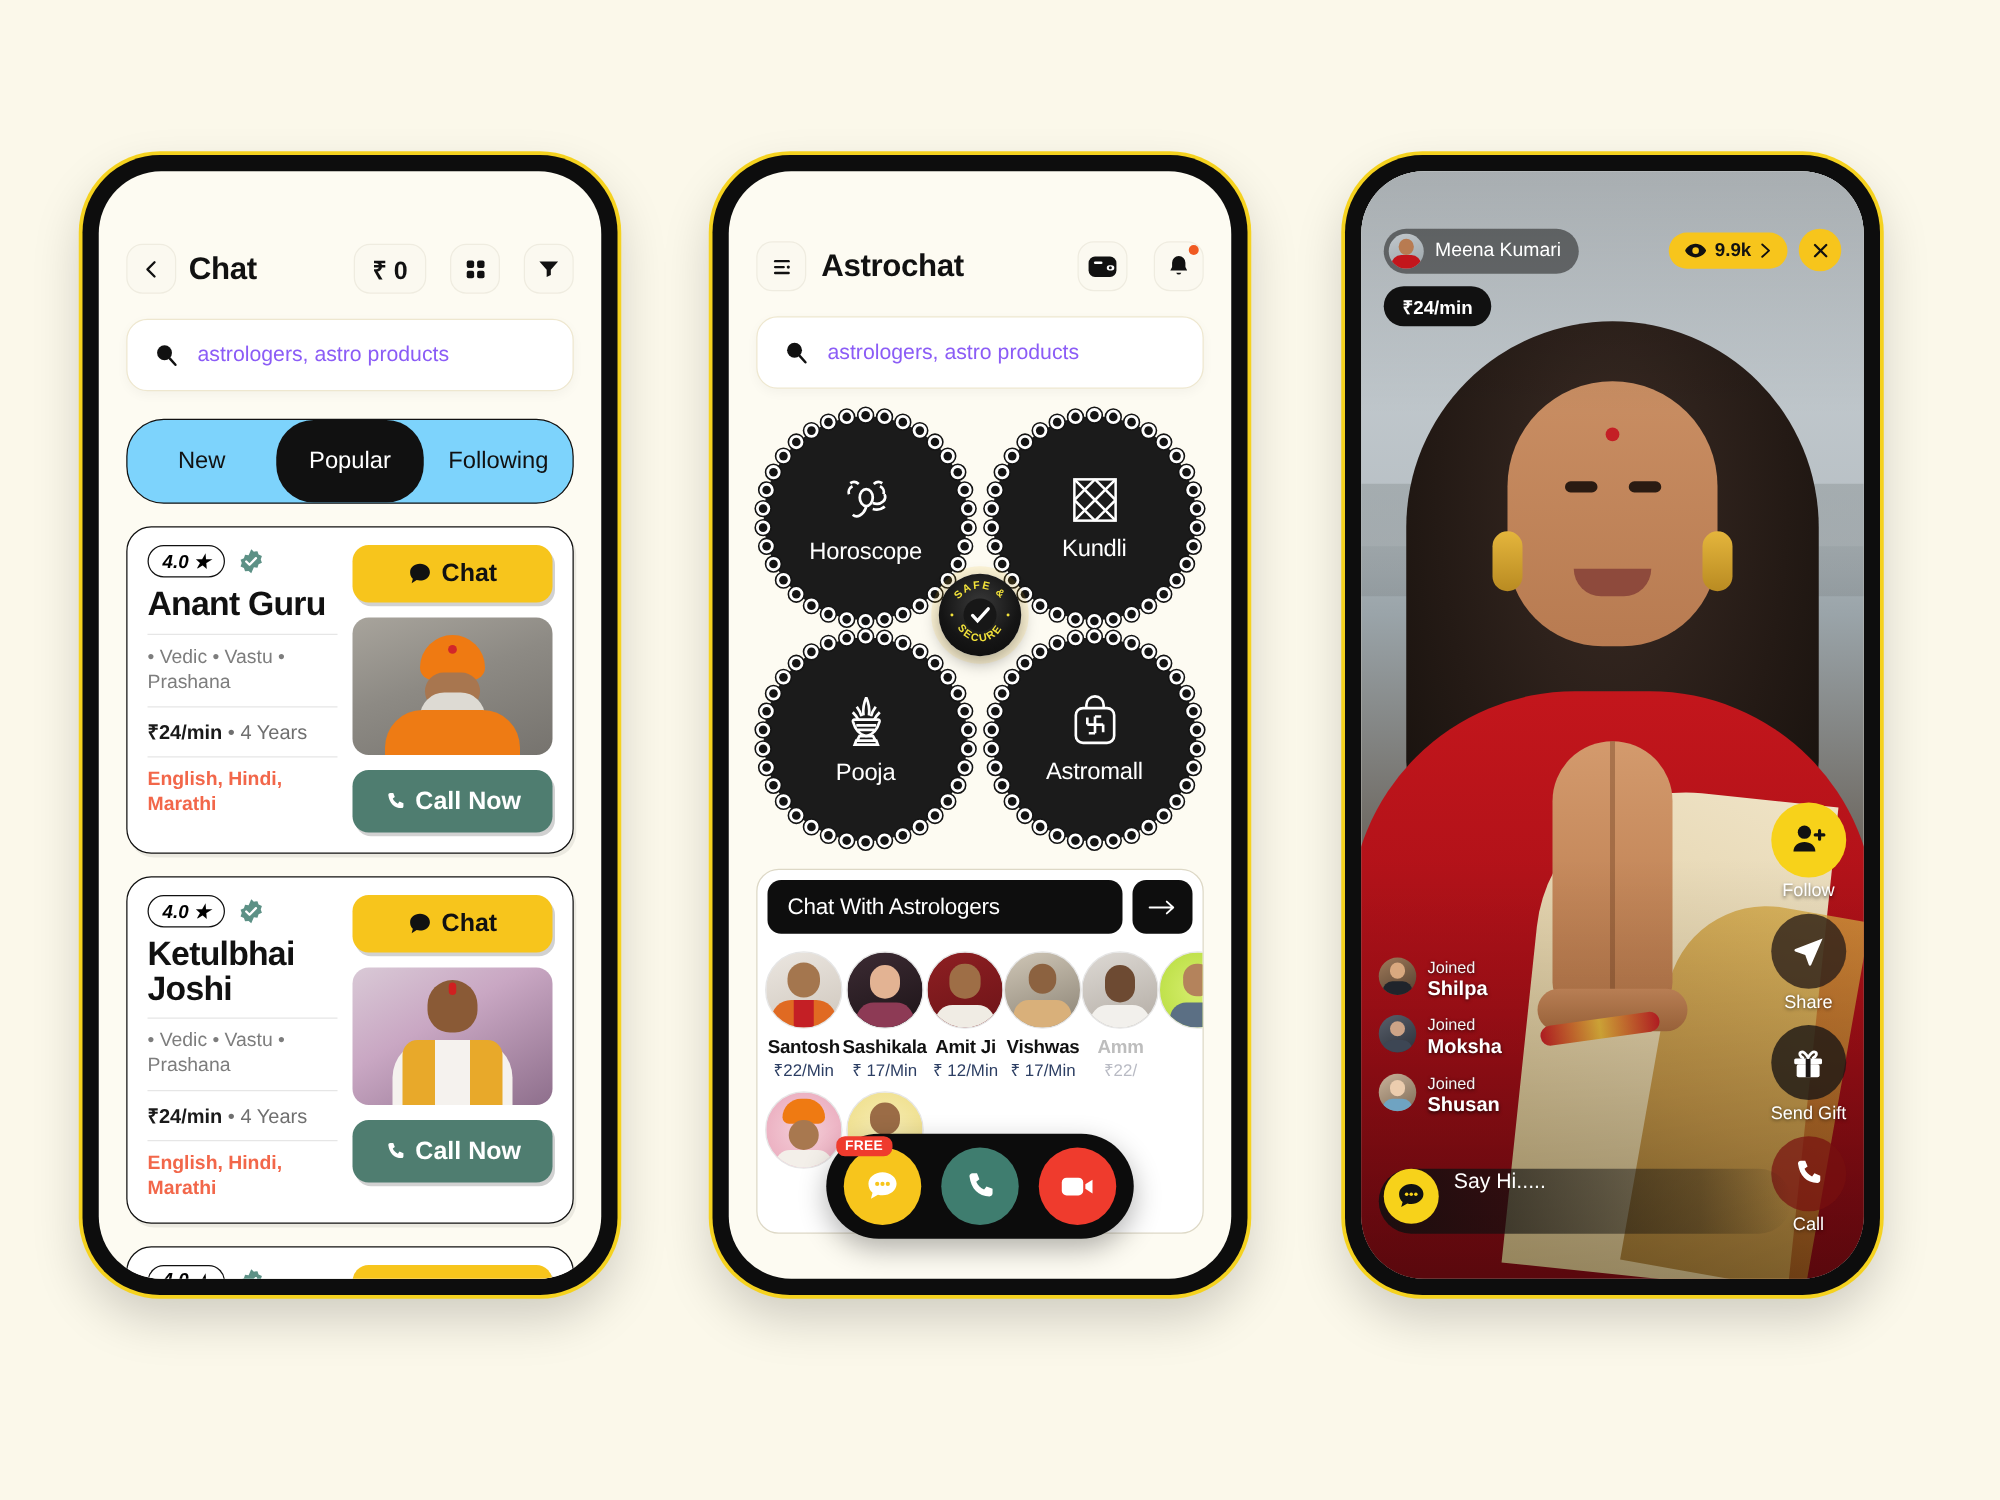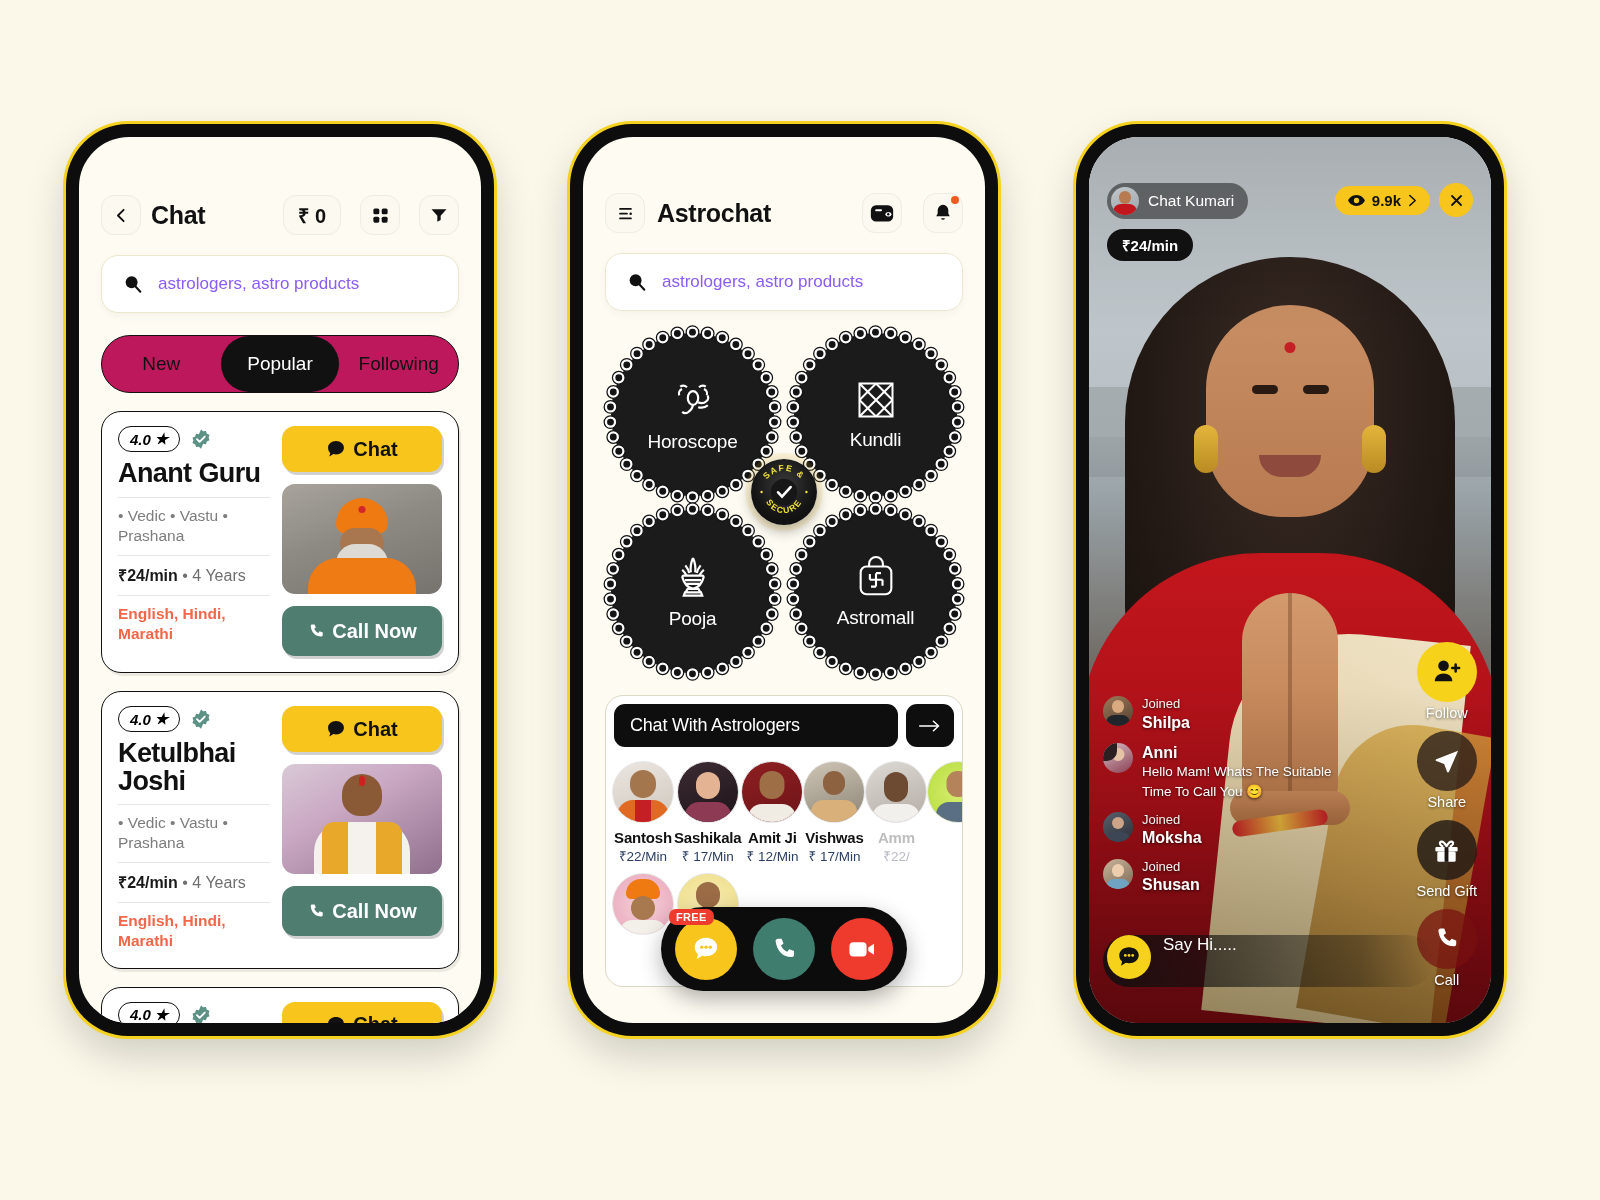--- a/index.html
+++ b/index.html
@@ -53,23 +53,23 @@
     font-size: 20px; font-weight: 600; color:#111; gap:3px;
   }
   .searchbar {
     margin: 20px 22px 0 22px; height: 58px; background:#fff;
     border:1px solid #eee7cf; border-radius: 17px;
     display:flex; align-items:center; padding: 0 20px; gap: 14px;
     box-shadow: 0 3px 9px rgba(0,0,0,.04);
   }
   .search-ph { color:#8b5cf6; font-size:17px; }
   .segmented {
-    margin: 22px 22px 0 22px; height: 58px; border-radius: 30px;
+    margin: 22px 22px 0 22px; height: 68px; border-radius: 30px;
     border: 1.6px solid #111; display:flex; align-items:center;
-    position: relative; overflow:hidden; background: #be185d; justify-content: flex-end;
+    position: relative; overflow:hidden; background: #7dd3fc; justify-content: flex-end;
   }
   .seg {
     flex:1; text-align:center; font-size:19px; color:#111; height:100%;
     display:flex; align-items:center; justify-content:center;
   }
   .seg.active { background:#111; color:#fff; border-radius:30px; font-weight:500; }
 
   .card {
     margin: 18px 22px 0 22px; background:#fff; border:1.6px solid #111;
     border-radius: 20px; padding: 14px 16px 16px 16px;
@@ -898,21 +898,21 @@
       <div style="position:absolute;inset:0;background:linear-gradient(180deg,rgba(0,0,0,.18) 0%,rgba(0,0,0,0) 22%,rgba(0,0,0,0) 62%,rgba(0,0,0,.28) 100%)"></div>
     </div>
 
     <div class="p3-top">
       <div>
         <div class="host-pill">
           <div class="host-av" style="background:linear-gradient(160deg,#c2c8cc,#9aa4a9)">
             <div style="position:absolute;left:50%;top:4px;transform:translateX(-50%);width:12px;height:13px;background:#b87b51;border-radius:6px"></div>
             <div style="position:absolute;left:50%;bottom:0;transform:translateX(-50%);width:24px;height:11px;background:#c3161c;border-radius:8px 8px 0 0"></div>
           </div>
-          <span>Chat Kumari</span>
+          <span>Meena Kumari</span>
         </div>
         <div class="rate-pill">₹24/min</div>
       </div>
       <div style="flex:1"></div>
       <div class="row">
         <div class="views-pill">
           <svg width="17" height="13" viewBox="0 0 22 14">
             <path d="M11 0C5.5 0 1.6 4 .4 6.4c-.2.4-.2.8 0 1.2C1.6 10 5.5 14 11 14s9.4-4 10.6-6.4c.2-.4.2-.8 0-1.2C20.4 4 16.5 0 11 0z" fill="#111"></path>
             <circle cx="11" cy="7" r="3.4" fill="#f7c51c"></circle>
               </svg>
@@ -974,30 +974,20 @@
         <div class="chat-av" style="background:linear-gradient(150deg,#9f7a5a,#53402f)">
           <div style="position:absolute;left:50%;top:4px;transform:translateX(-50%);width:12px;height:13px;background:#d9a97f;border-radius:6px"></div>
           <div style="position:absolute;left:50%;bottom:0;transform:translateX(-50%);width:24px;height:11px;background:#20242b;border-radius:8px 8px 0 0"></div>
         </div>
         <div>
           <div class="chat-joined">Joined</div>
           <div class="chat-user">Shilpa</div>
         </div>
       </div>
       <div class="chat-item">
-        <div class="chat-av" style="background:linear-gradient(150deg,#d9c1c7,#8a3f52)">
-          <div style="position:absolute;left:50%;top:5px;transform:translateX(-50%);width:13px;height:13px;background:#e7c3a6;border-radius:7px"></div>
-          <div style="position:absolute;left:0;top:0;width:14px;height:18px;background:#2b1f22;border-radius:0 0 10px 0"></div>
-        </div>
-        <div>
-          <div class="chat-user">Anni</div>
-          <div class="chat-msg">Hello Mam! Whats The Suitable Time To Call You 😊</div>
-        </div>
-      </div>
-      <div class="chat-item">
         <div class="chat-av" style="background:linear-gradient(150deg,#59606b,#2b3039)">
           <div style="position:absolute;left:50%;top:5px;transform:translateX(-50%);width:12px;height:12px;background:#cda487;border-radius:6px"></div>
           <div style="position:absolute;left:50%;bottom:0;transform:translateX(-50%);width:24px;height:10px;background:#3d4654;border-radius:8px 8px 0 0"></div>
         </div>
         <div>
           <div class="chat-joined">Joined</div>
           <div class="chat-user">Moksha</div>
         </div>
       </div>
       <div class="chat-item">

